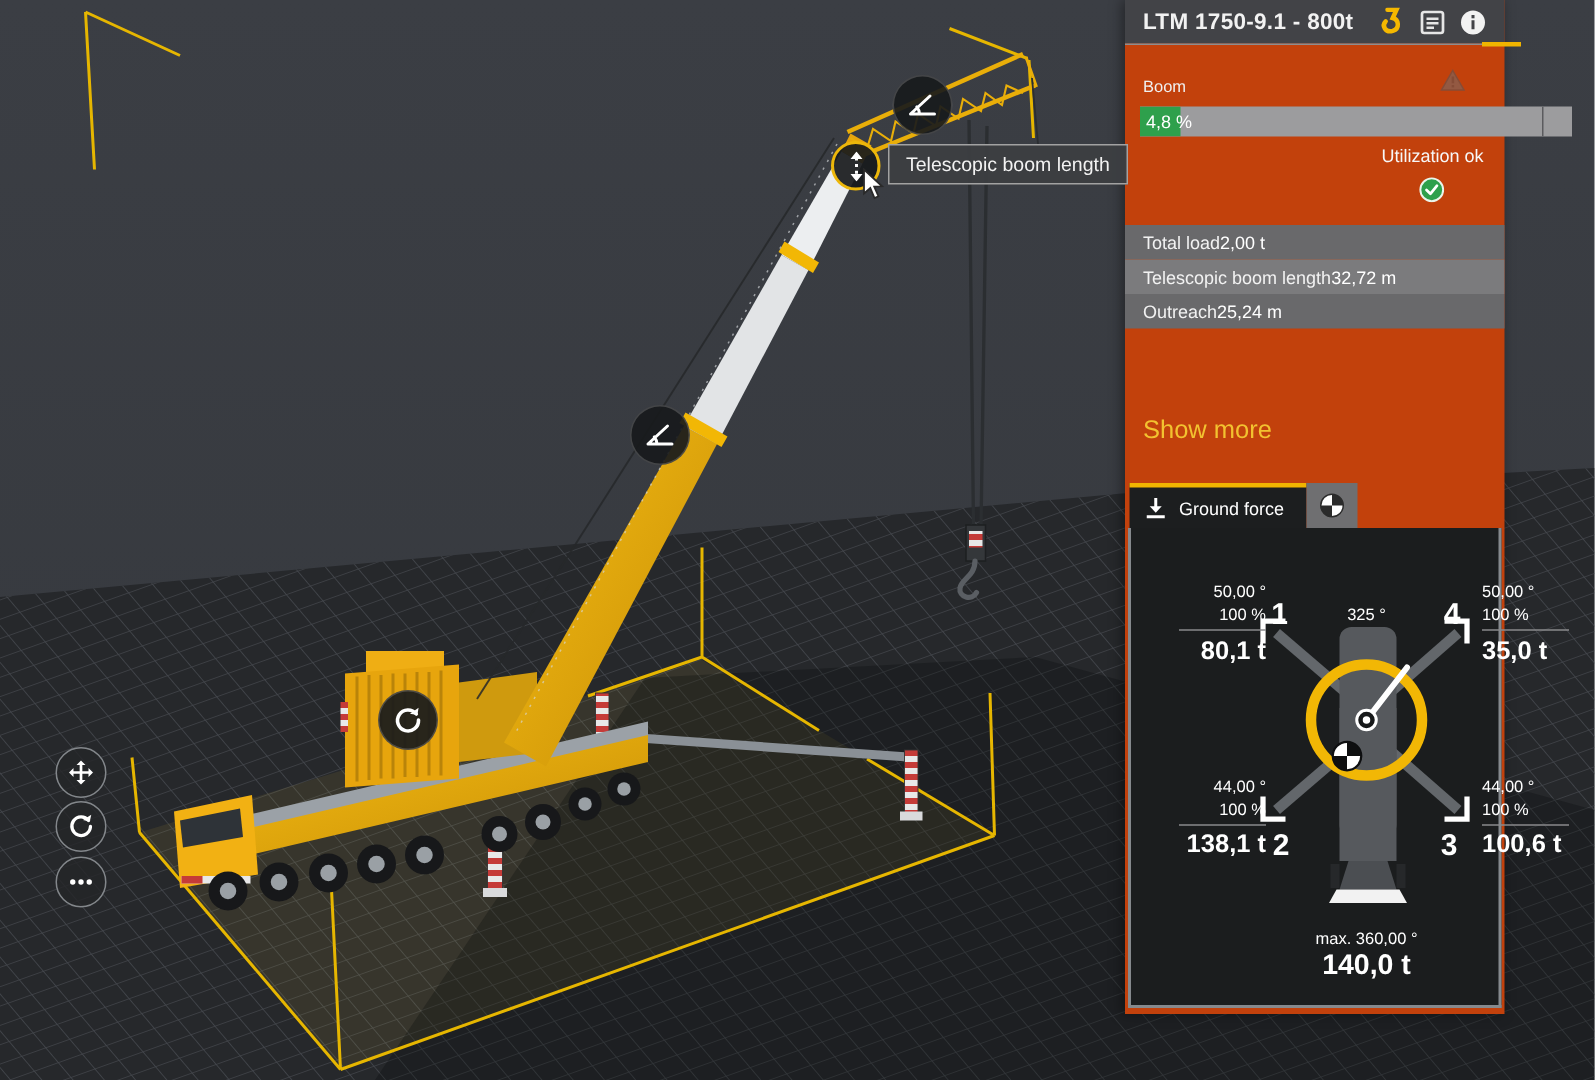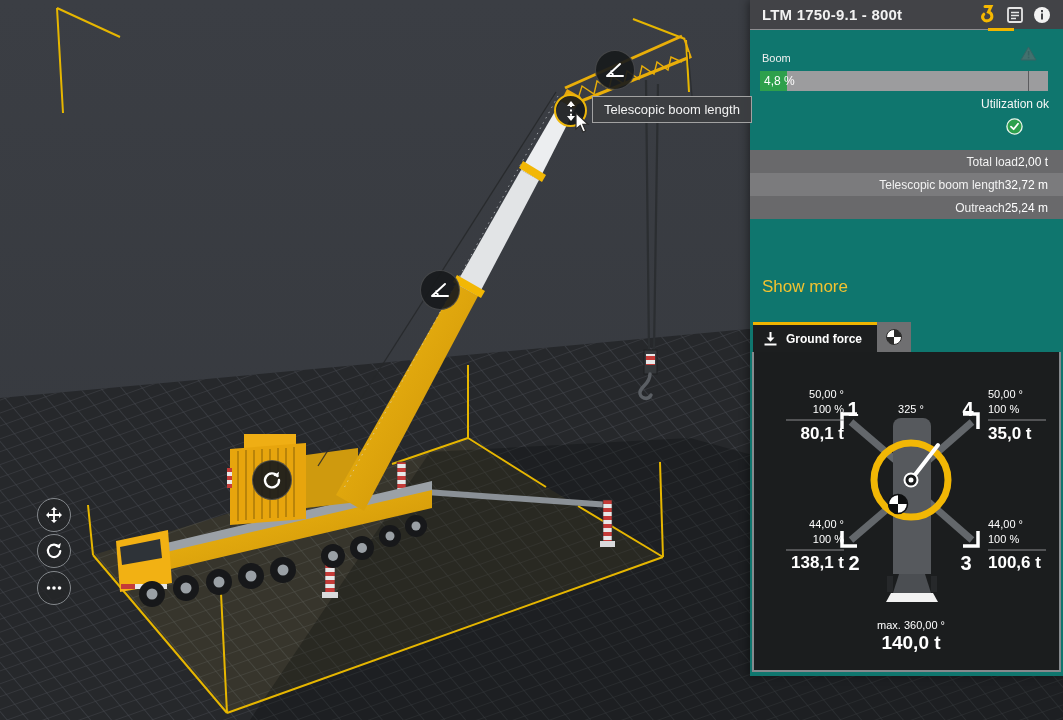--- a/index.html
+++ b/index.html
@@ -26,22 +26,22 @@
   }
   #tooltip {
     position:absolute; z-index:4; left:592px; top:96px; height:27px;
     background:rgba(60,62,65,.97); border:1px solid #a2a2a2;
     font-size:13px; color:#f2f2f2; line-height:25px; padding:0 11px;
     white-space:nowrap;
   }
   #cursor { position:absolute; z-index:5; left:574px; top:112px; }
   
   #panel {
-    position:absolute; z-index:3; left:750px; top:0; width:313px; height:676px;
-    background:#0f766e; box-shadow:-2px 0 8px rgba(0,0,0,.4);
+    position:absolute; z-index:3; left:750px; top:0; width:253px; height:676px;
+    background:#c2410c; box-shadow:-2px 0 8px rgba(0,0,0,.4);
     font-size:12px;
   }
   .p-header {
     position:absolute; top:0; left:0; right:0; height:29px; background:#424347;
     display:flex; align-items:center; padding:0 12px 0 12px;
   }
   .p-title { flex:1; font-size:15px; font-weight:bold; color:#f2f2f2; letter-spacing:.2px; }
   .hicons { display:flex; align-items:center; gap:9px; }
   .ind-line  { position:absolute; top:29px; left:0;  width:238px; height:1px; background:#8d8d90; }
   .ind-active{ position:absolute; top:28px; left:238px; width:26px; height:3px; background:#f0b400; }
@@ -53,33 +53,33 @@
   }
   .util-fill { position:absolute; left:0; top:0; bottom:0; width:27px; background:#2ea04c; }
   .util-text { position:absolute; left:4px; top:3px; font-size:12px; color:#fff; }
   .util-tick { position:absolute; left:268px; top:0; width:1px; height:20px; background:#5b5b5e; }
   .util-status {
     position:absolute; top:97px; right:14px; display:flex; align-items:center; gap:7px;
     font-size:12px; color:#f7f7f7;flex-direction:column;
   }
   .stats { position:absolute; top:150px; left:0; right:0; }
   .srow {
-    height:23px; display:flex; align-items:center; justify-content:flex-end;
+    height:23px; display:flex; align-items:center; justify-content:flex-start;
     padding:0 15px 0 12px; color:#f2f2f2;
   }
   .srow:nth-child(odd)  { background:#69696b; }
   .srow:nth-child(even) { background:#7b7b7d; }
   .srow .lab { display:flex; align-items:center; gap:6px; }
   .srow .val { font-weight:normal; color:#fff; }
   .show-more { position:absolute; top:277px; left:12px; color:#f2c230; font-size:17px; cursor:pointer; }
   .tabs { position:absolute; top:322px; left:3px; display:flex; }
   .tab-active {
     height:30px; background:#1c1e1f; border-top:3px solid #f0b400;
     display:flex; align-items:center; gap:8px; padding:0 15px 0 10px;
-    font-size:12px; font-weight:bold; color:#fff; cursor:pointer;
+    font-size:12px; font-weight:normal; color:#fff; cursor:pointer;
   }
   .tab-alt {
     width:34px; height:30px; background:#6f6f71; display:flex; align-items:center;
     justify-content:center; cursor:pointer;
   }
   .gf-box {
     position:absolute; top:352px; left:2px; right:2px; height:320px;
     background:#1b1d1e; border:2px solid #85898d; border-top:none;
   }
 </style>

